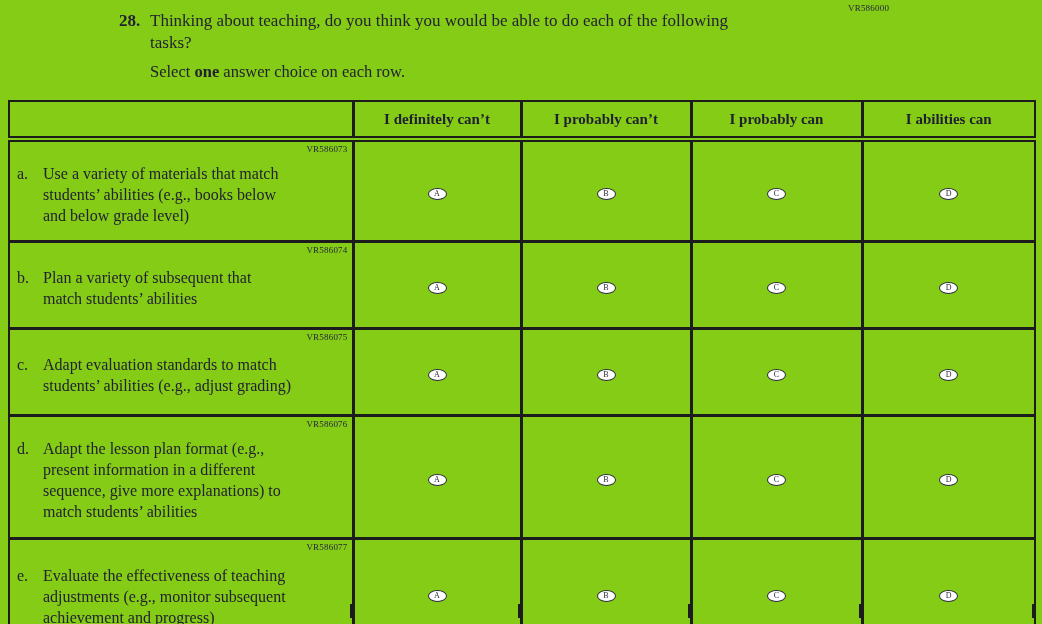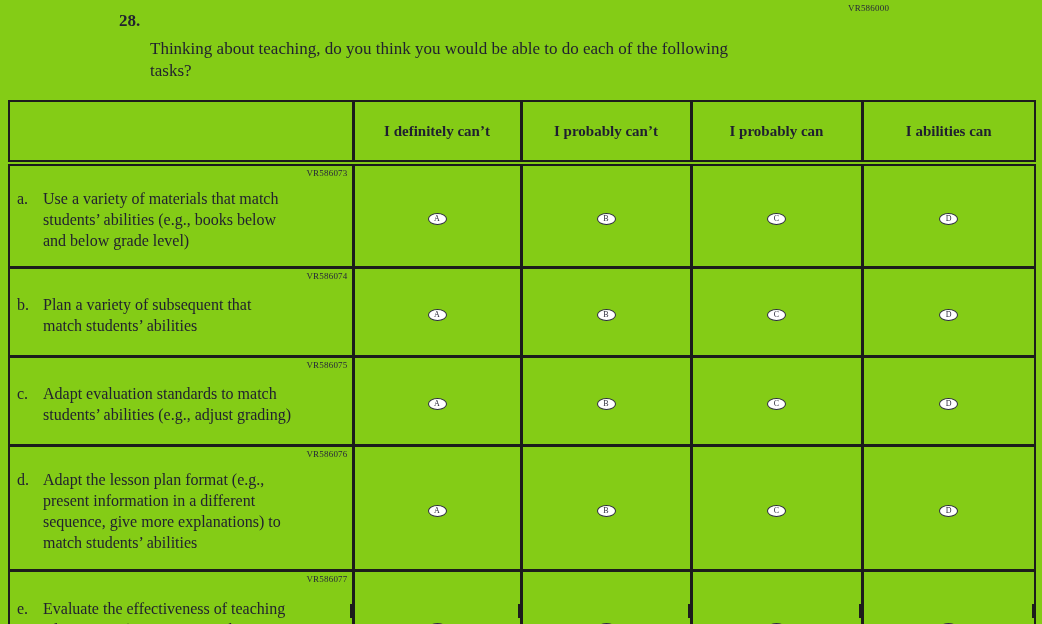--- a/index.html
+++ b/index.html
@@ -13,33 +13,33 @@
   }
   .vr-top{
     position:absolute;left:848px;top:3px;
     font-size:9px;letter-spacing:.2px;color:#26263a;
   }
   .question{
     position:absolute;left:119px;top:10px;width:700px;
     display:flex;font-size:17px;line-height:22px;
   }
   .qnum{width:31px;flex:none;font-weight:bold;}
-  .qtext{flex:1;max-width:655px;white-space:pre-wrap;margin-top:28px;}
+  .qtext{flex:1;max-width:655px;white-space:pre-wrap;}
   .instruction{
     position:absolute;left:150px;top:61px;
     font-size:16.5px;line-height:22px;
   }
   table.grid{
     position:absolute;left:8px;top:100px;
     width:1026px;table-layout:fixed;
     border-collapse:collapse;
   }
   .grid th,.grid td{
     border:2px solid #1c1c1c;
-    padding:12px;
+    padding:0;
   }
   .grid th:nth-child(n+2),.grid td:nth-child(n+2){border-left-width:3px;}
   .grid thead th{
     border-bottom:6px double #1c1c1c;
     font-size:15px;font-weight:bold;text-align:center;vertical-align:middle;
     height:34px;color:#1f1f30;
   }
   .grid tbody tr+tr td{border-top-width:3px;}
   .r1 td{height:76px;} .r2 td{height:62px;} .r3 td{height:62px;}
   .r4 td{height:98px;} .r5 td{height:84px;}
@@ -79,20 +79,21 @@
 <div class="page">
 
   <div class="vr-top">VR586000</div>
 
   <div class="question">
     <span class="qnum">28.</span>
     <span class="qtext">Thinking about teaching, do you think you would be able to do each of the following
 tasks?</span>
   </div>
 
+  <div class="instruction"><span>Select </span><b>one</b><span> answer choice on each row.</span></div>
 
   <table class="grid">
     <colgroup>
       <col style="width:344px">
         <col style="width:168px">
         <col style="width:170px">
         <col style="width:171px">
         <col style="width:173px">
     </colgroup>
     <thead>

